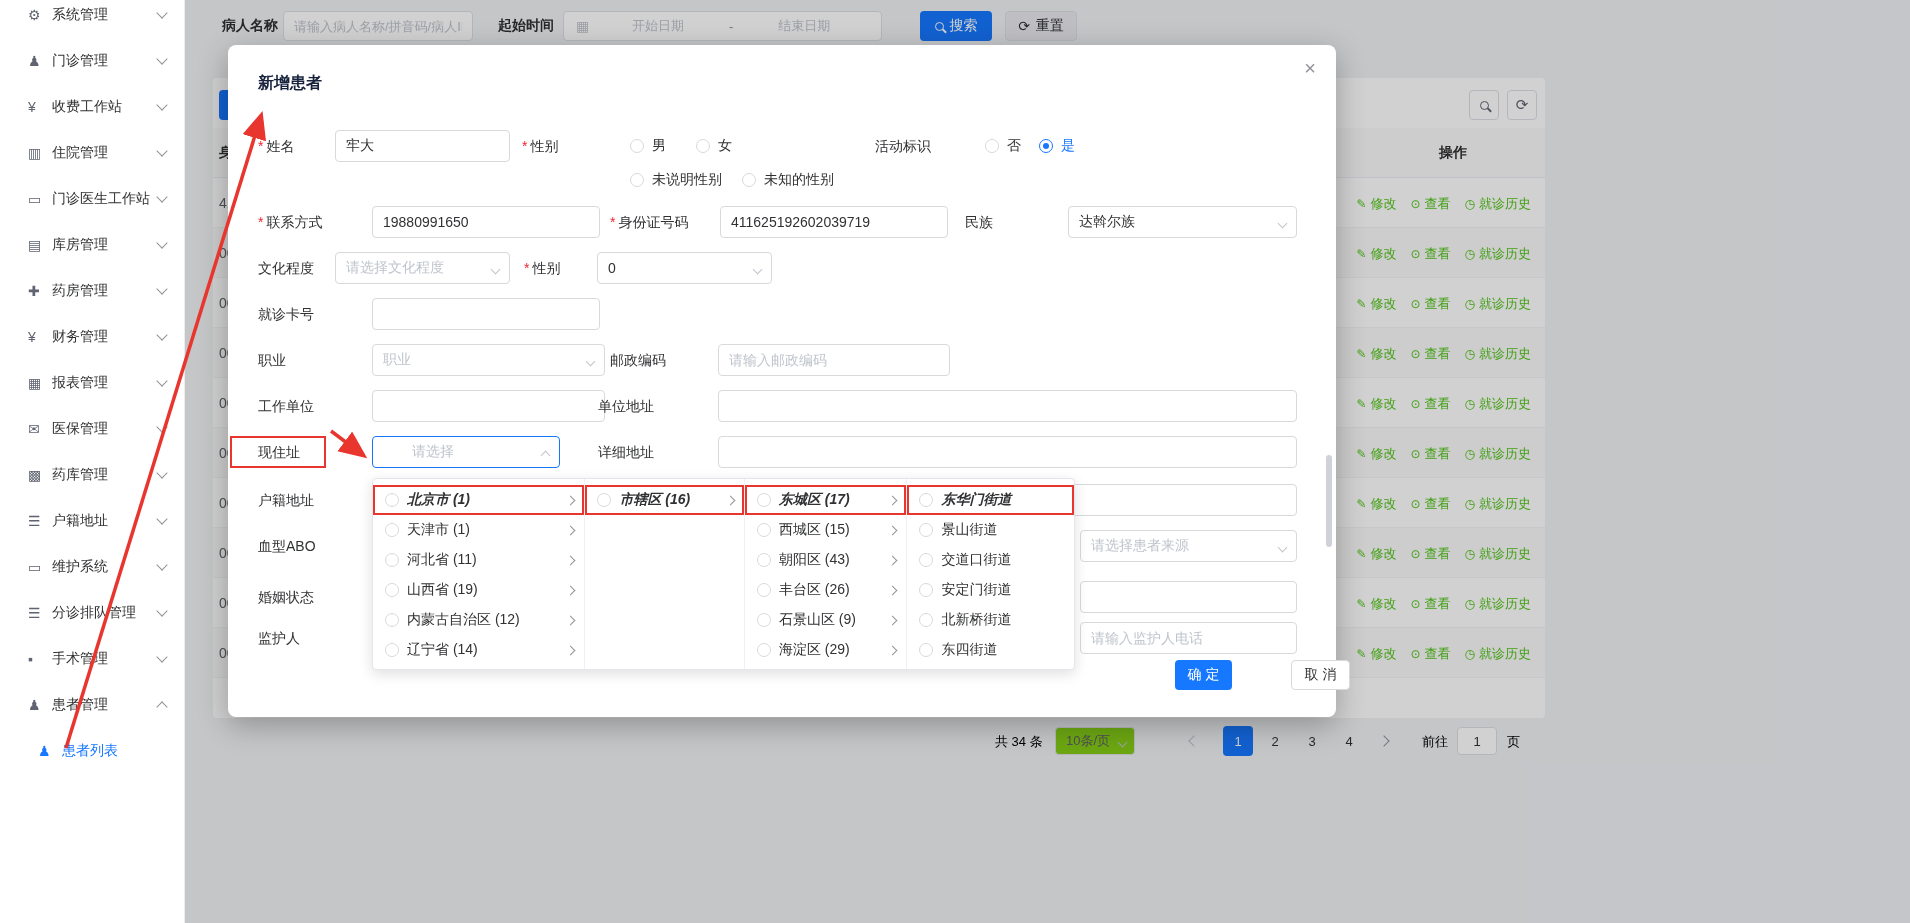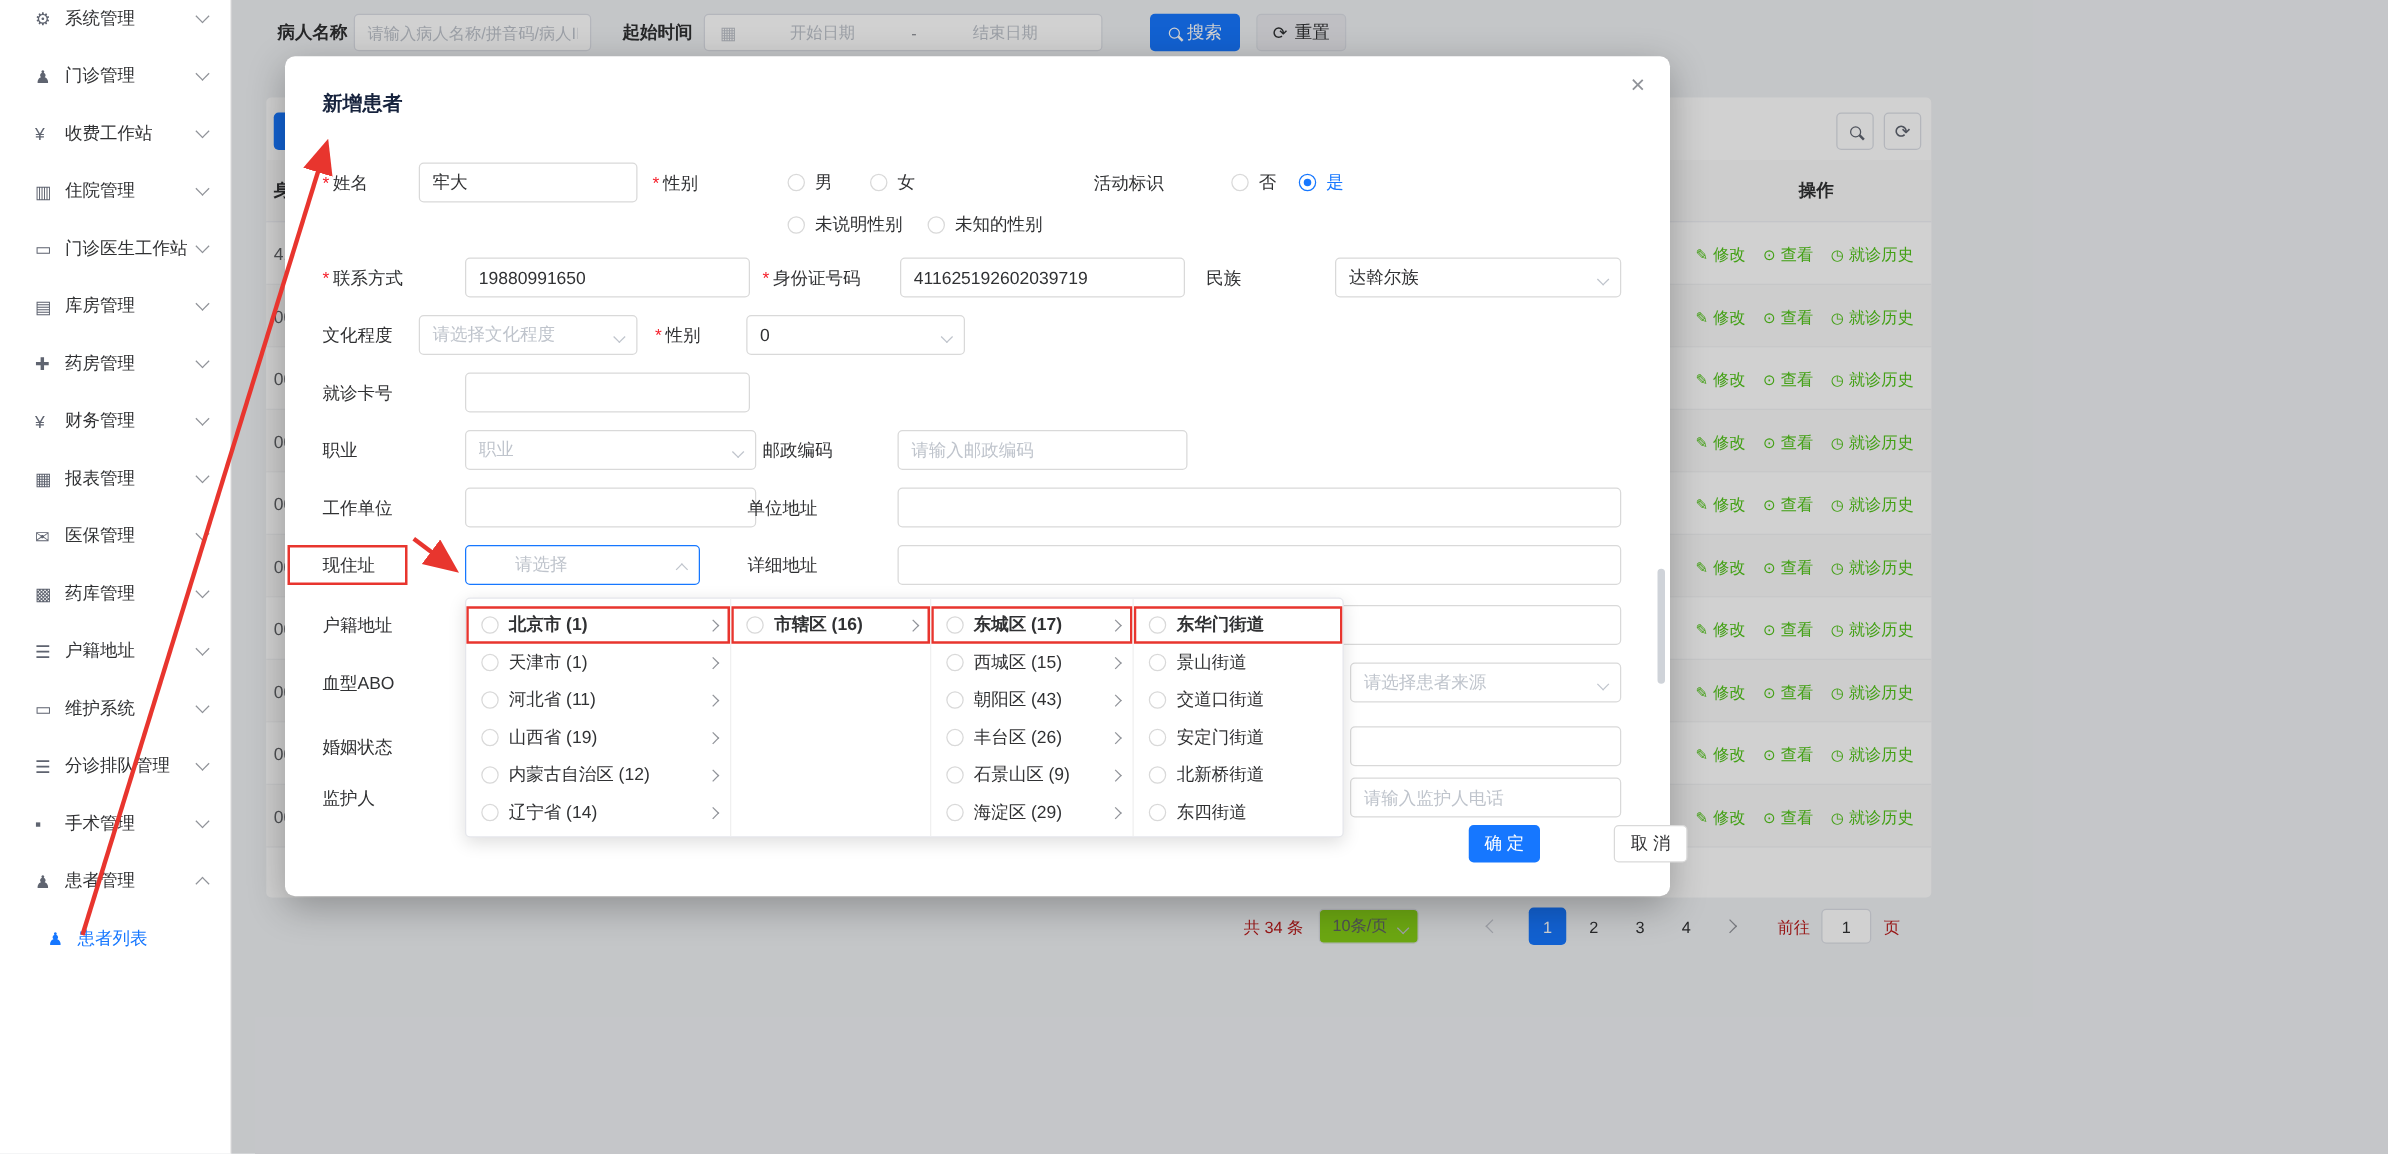--- a/index.html
+++ b/index.html
@@ -44,21 +44,21 @@
   .thead { position:absolute; top:50px; left:0; right:0; height:50px; background:#fafafa; border-bottom:1px solid #ebeef5; font-weight:bold; color:#303133; font-size:14px; }
   .th-left { position:absolute; left:6px; top:16px; white-space:nowrap; }
   .th-op { position:absolute; right:78px; top:16px; }
   .trow { position:absolute; left:0; right:0; height:50px; border-bottom:1px solid #f2f3f5; background:#fff; }
   .trow.alt { background:#fafafa; }
   .tid { position:absolute; left:6px; top:17px; font-size:14px; color:#606266; white-space:nowrap; }
   .acts { position:absolute; right:14px; top:17px; display:flex; gap:14px; font-size:13px; white-space:nowrap; }
   .alink { color:#52c41a; display:inline-flex; gap:4px; align-items:center; cursor:pointer; }
   .ai { font-size:12px; }
   
-  .pg-text { position:absolute; top:733px; font-size:13px; color:#b91c1c; }
+  .pg-text { position:absolute; top:733px; font-size:13px; color:#000000; }
   .pg-size { position:absolute; left:870px; top:727px; width:80px; height:28px; border:1px solid #dcdfe6; border-radius:4px; background:#84cc16; font-size:13px; color:#606266; display:flex; align-items:center; padding:0 22px 0 10px; cursor:pointer; }
   .pg-size .sarr { right:8px; top:11px; }
   .pg-chev { position:absolute; top:737px; width:8px; height:8px; border-right:1.6px solid #909399; border-top:1.6px solid #909399; cursor:pointer; }
   .pg-chev.prev { transform:rotate(-135deg); border-color:#c0c4cc; }
   .pg-chev.next { transform:rotate(45deg); }
   .pg-num { position:absolute; top:726px; width:30px; height:30px; border-radius:4px; font-size:13px; display:flex; align-items:center; justify-content:center; color:#303133; cursor:pointer; }
   .pg-num.active { background:#1677ff; color:#fff; }
   .pg-goto { position:absolute; left:1272px; top:727px; width:40px; height:28px; border:1px solid #dcdfe6; border-radius:4px; background:#fff; font-size:13px; text-align:center; color:#303133; }
   
   .modal { position:absolute; left:228px; top:45px; width:1108px; height:672px; background:#fff; border-radius:8px; box-shadow:0 8px 30px rgba(0,0,0,.28); z-index:20; }
@@ -84,21 +84,21 @@
   .btn-primary { background:#1677ff; color:#fff; }
   .btn-plain { background:#fff; border:1px solid #d9d9d9; color:#303133;margin-left:48px; }
   .m-scroll { position:absolute; right:4px; top:410px; width:6px; height:92px; background:#cfd3d9; border-radius:3px; }
   
   .casc { position:absolute; left:144px; top:433px; width:703px; height:192px; background:#fff; border:1px solid #e5e6eb; border-radius:4px; box-shadow:0 4px 14px rgba(0,0,0,.13); display:flex; z-index:30; }
   .ccol { padding-top:6px; border-right:1px solid #f0f0f0; overflow:hidden; height:100%; }
   .ccol:last-child { border-right:none; }
   .citem { height:30px; display:flex; align-items:center; gap:8px; padding:0 10px 0 12px; font-size:14px; color:#303133; cursor:pointer; }
   .citem .clabel { white-space:nowrap; }
   .carr { margin-left:auto; width:7px; height:7px; border-right:1.3px solid #909399; border-top:1.3px solid #909399; transform:rotate(45deg); flex:none; }
-  .citem.hl { font-weight:bold; }
+  .citem.hl { font-weight:bold;font-style:italic; }
   .citem.annot { outline:2.5px solid #e8352e; outline-offset:-2px; }
   .annot-box { position:absolute; border:2.5px solid #e8352e; z-index:40; pointer-events:none; }
   .annots-svg { position:absolute; left:0; top:0; z-index:60; pointer-events:none; }
 </style>
 </head>
 <body>
 
 <aside class="sidebar">
   <div class="menu">
     <div class="menu-item">

